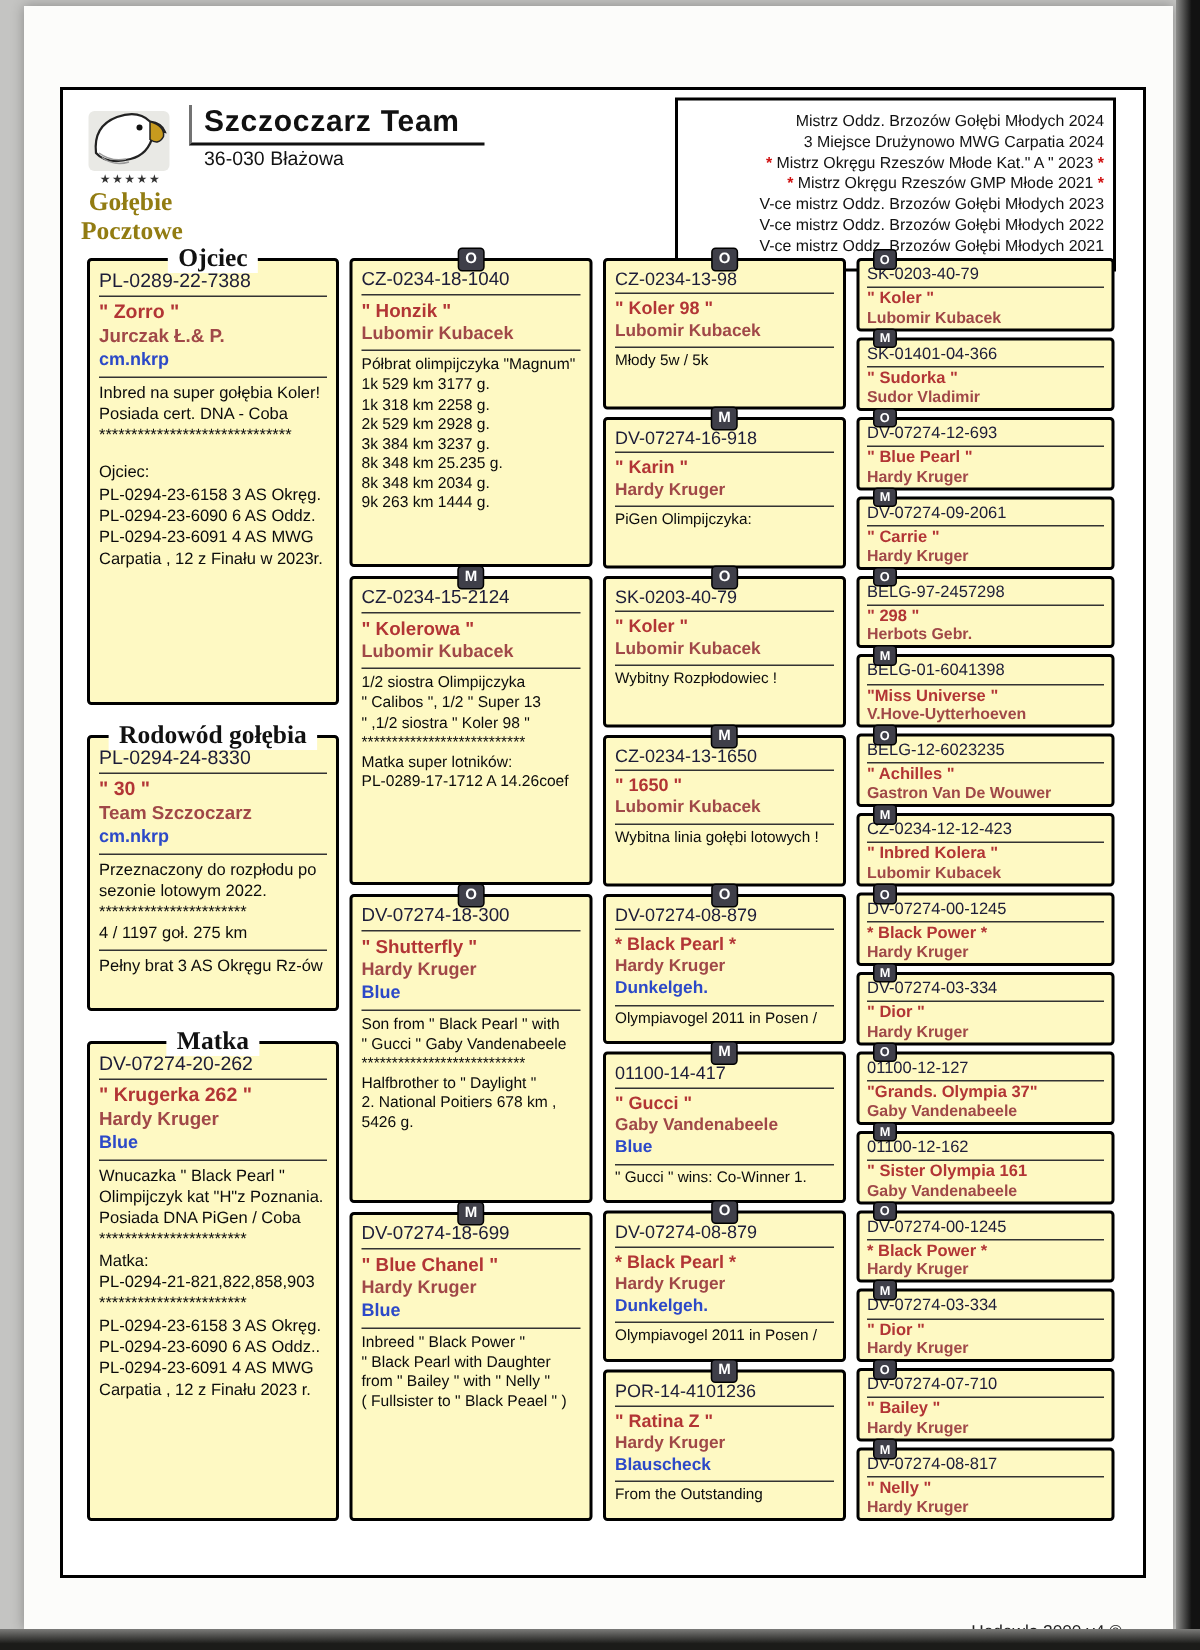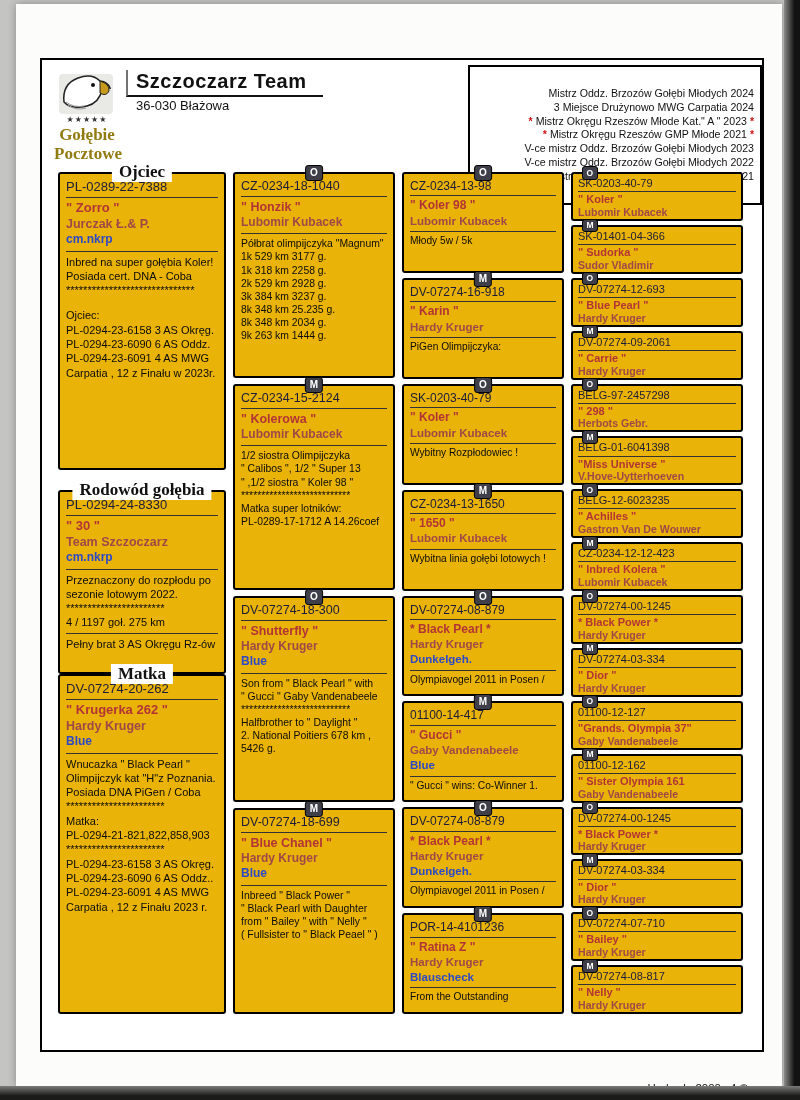--- a/index.html
+++ b/index.html
@@ -23,38 +23,38 @@
   .stars{font-size:8px;letter-spacing:1px;color:#333;line-height:1.1}
   .logo-t1,.logo-t2{font-family:"Liberation Serif",serif;font-weight:bold;
          color:#927c12;font-size:17px;line-height:1.12}
 
   .title-block{position:absolute;left:84px;top:10px}
   .team-title{font-size:20px;font-weight:bold;display:inline-block;letter-spacing:.5px;
          border-left:2px solid #737373;border-bottom:2.5px solid #111;padding:0 16px 2px 8px}
   .addr{font-size:13px;line-height:1.38;margin-left:10px}
   .addr-first{margin-top:7px}
 
-  .ach-box{position:absolute;top:5px;right:0;width:294px;border:2px solid #000;
-         padding:20px 6px;text-align:right;background:#fff}
+  .ach-box{position:absolute;top:5px;right:18px;width:294px;border:2px solid #000;
+         padding:8px 6px;text-align:right;background:#fff}
   .ach-line{font-size:10.6px;line-height:1.3;white-space:nowrap}
   .red-star{color:#d01010;font-weight:bold}
 
   
   .pedigree{position:absolute;left:16px;top:112px;height:842px;display:flex;gap:7px}
   .col{display:flex;flex-direction:column;height:100%}
   .col1{width:168px}
   .col2{width:162px;gap:6px}
   .col3{width:162px;gap:5px}
   .col4{width:172px;gap:4px}
   .col2 .box,.col3 .box,.col4 .box{flex:1 1 0;min-height:0}
   .col1 .box:nth-child(1){height:298px;margin-bottom:20px}
-  .col1 .box:nth-child(2){height:184px;margin-bottom:0}
+  .col1 .box:nth-child(2){height:184px;margin-bottom:20px}
   .col1 .box:nth-child(3){flex:1}
 
-  .box{position:relative;border:2px solid #000;border-radius:3px;background:#eab308;
+  .box{position:relative;border:2px solid #000;border-radius:3px;background:#fef9c3;
        padding:5px 6px 3px}
   .gen4{padding:3px 5px 2px}
 
   .marker{position:absolute;top:-9px;left:50%;transform:translateX(-50%);
        background:#3f3f49;color:#fff;border:1px solid #000;border-radius:3px;
        font-size:10px;font-weight:bold;line-height:1;padding:2px 4px;z-index:3}
   .marker-left{left:9px;transform:none;top:-8px;font-size:8.5px;padding:1.5px 3.5px}
 
   .legend{position:absolute;top:-12px;left:50%;transform:translateX(-50%);
        background:#fff;padding:0 7px;font-family:"Liberation Serif",serif;

